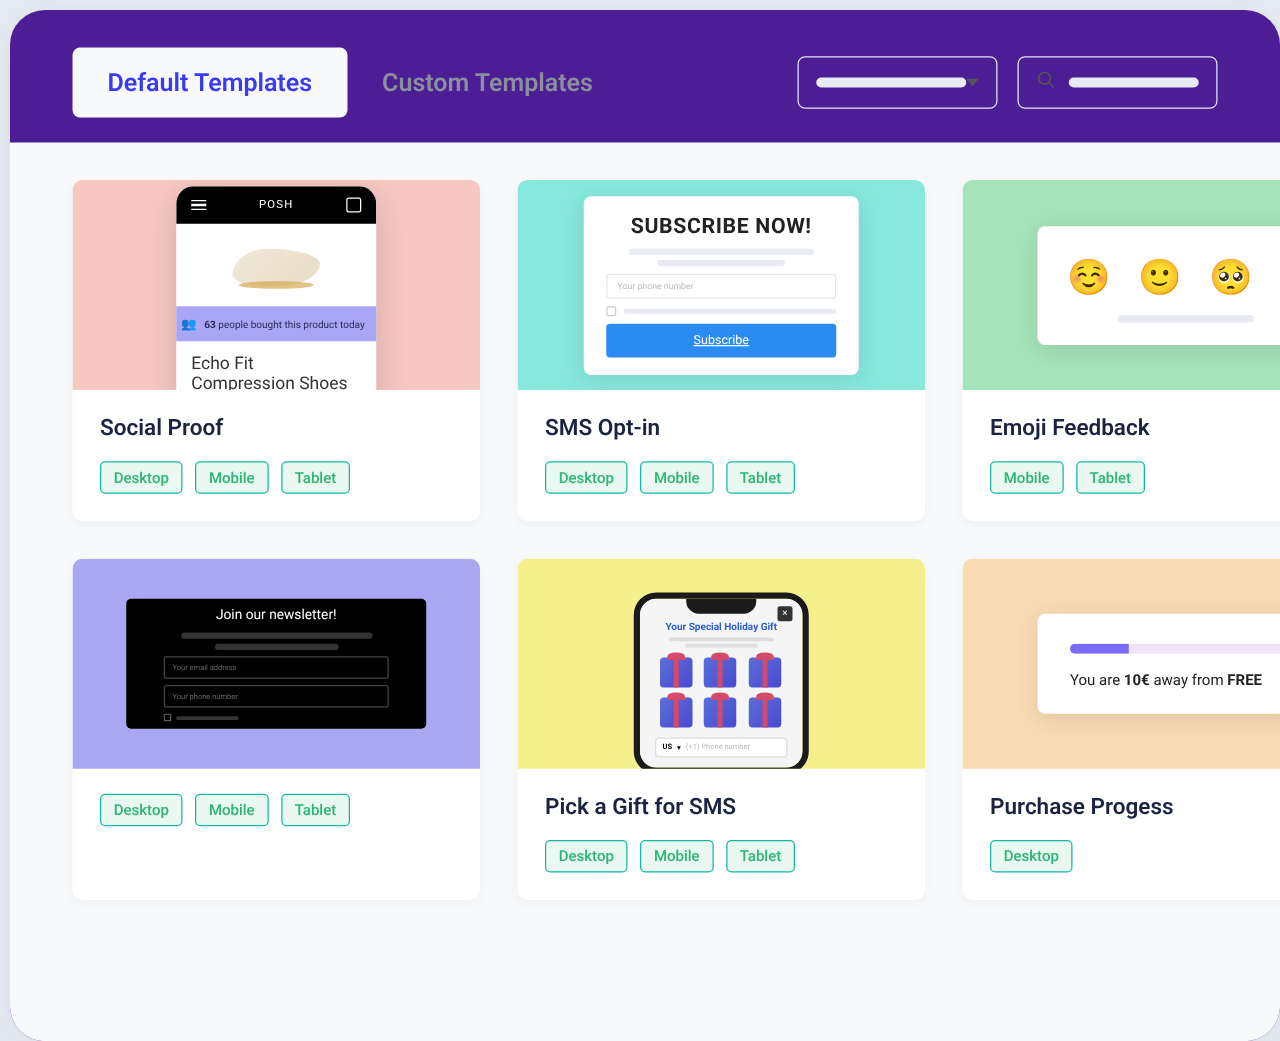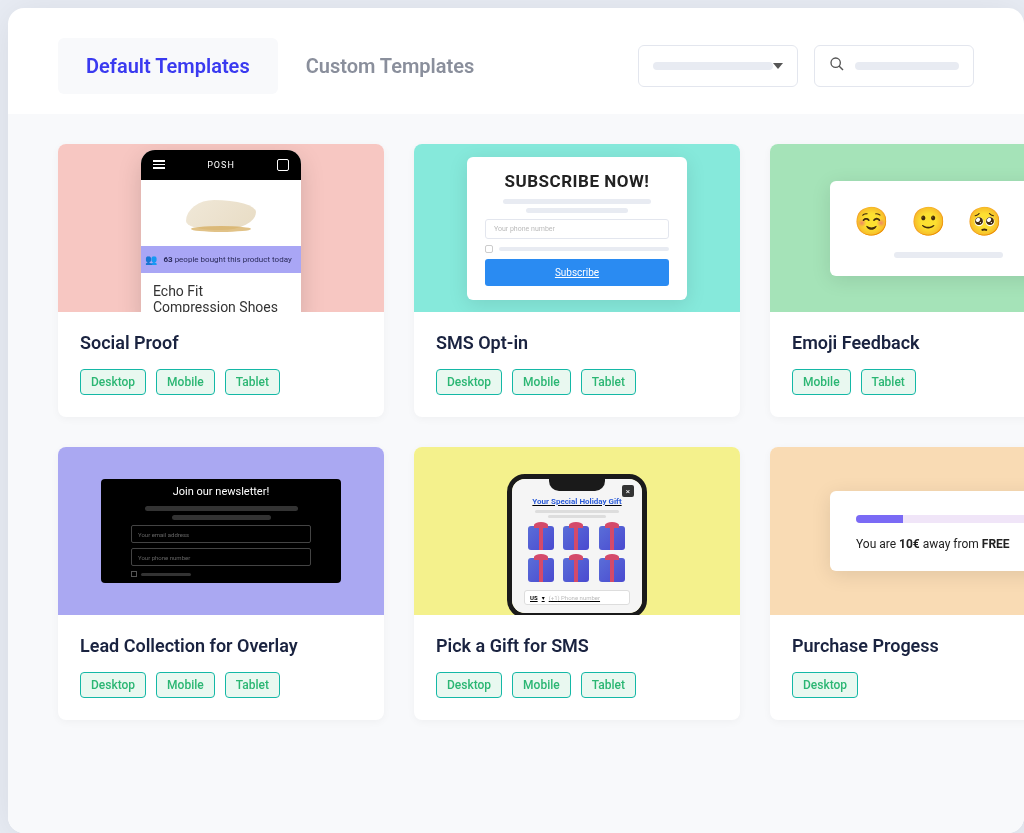--- a/index.html
+++ b/index.html
@@ -5,22 +5,22 @@
 * { box-sizing: border-box; margin: 0; padding: 0; }
 body {
   font-family: -apple-system, BlinkMacSystemFont, 'Segoe UI', Roboto, sans-serif;
   background: #e8ecf4;
   width: 1024px;
   height: 833px;
   overflow: hidden;
   padding: 8px 0 0 8px;
 }
 .window {
-  background: #ffffff;
-  border-radius: 16px;
+  background: #4c1d95;
+  border-radius: 28px;
   width: 1016px;
   height: 825px;
   box-shadow: 0 4px 40px rgba(0,0,0,0.08);
   overflow: hidden;
 }
 .header {
   display: flex;
   align-items: center;
   padding: 30px 50px 20px 50px;
   gap: 0;
@@ -286,21 +286,21 @@
   margin-top: 30px;
   position: relative;
 }
 .phone2-notch {
   position: absolute;
   top: 0; left: 50%; transform: translateX(-50%);
   width: 56px; height: 12px;
   background: #1a1a1a;
   border-radius: 0 0 10px 10px;
 }
-.phone2-body { background: #f5f5f5; padding: 18px 12px 8px 12px; text-decoration: underline; }
+.phone2-body { background: #f5f5f5; padding: 18px 12px 8px 12px; }
 .phone2-close { position: absolute; top: 6px; right: 8px; background: #333; color: #fff; width: 12px; height: 12px; font-size: 8px; border-radius: 2px; display: flex; align-items: center; justify-content: center; }
 .gift-title { font-size: 8px; font-weight: 700; color: #2a5bd8; text-align: center; margin-bottom: 4px; }
 .gift-line { height: 3px; background: #ddd; border-radius: 2px; margin: 2px auto; width: 80%; }
 .gift-grid { display: grid; grid-template-columns: repeat(3, 1fr); gap: 8px; margin: 8px 4px; }
 .gift {
   width: 26px; height: 24px;
   background: linear-gradient(135deg, #5a6ed8, #4a4ad0);
   border-radius: 3px;
   position: relative;
 }
@@ -480,21 +480,20 @@
             <div class="news-input">
                 <span>Your phone number</span>
               </div>
             <div class="news-check">
                 <span class="news-check-box"></span>
                 <span class="news-check-line"></span>
               </div>
           </div>
         </div>
         <div class="card-body">
-          <div class="card-title">Lead Collection for Overlay</div>
           <div class="tags">
             <span class="tag">Desktop</span>
             <span class="tag">Mobile</span>
             <span class="tag">Tablet</span>
           </div>
         </div>
       </div>
 
       <div class="card">
         <div class="preview bg-yellow">

